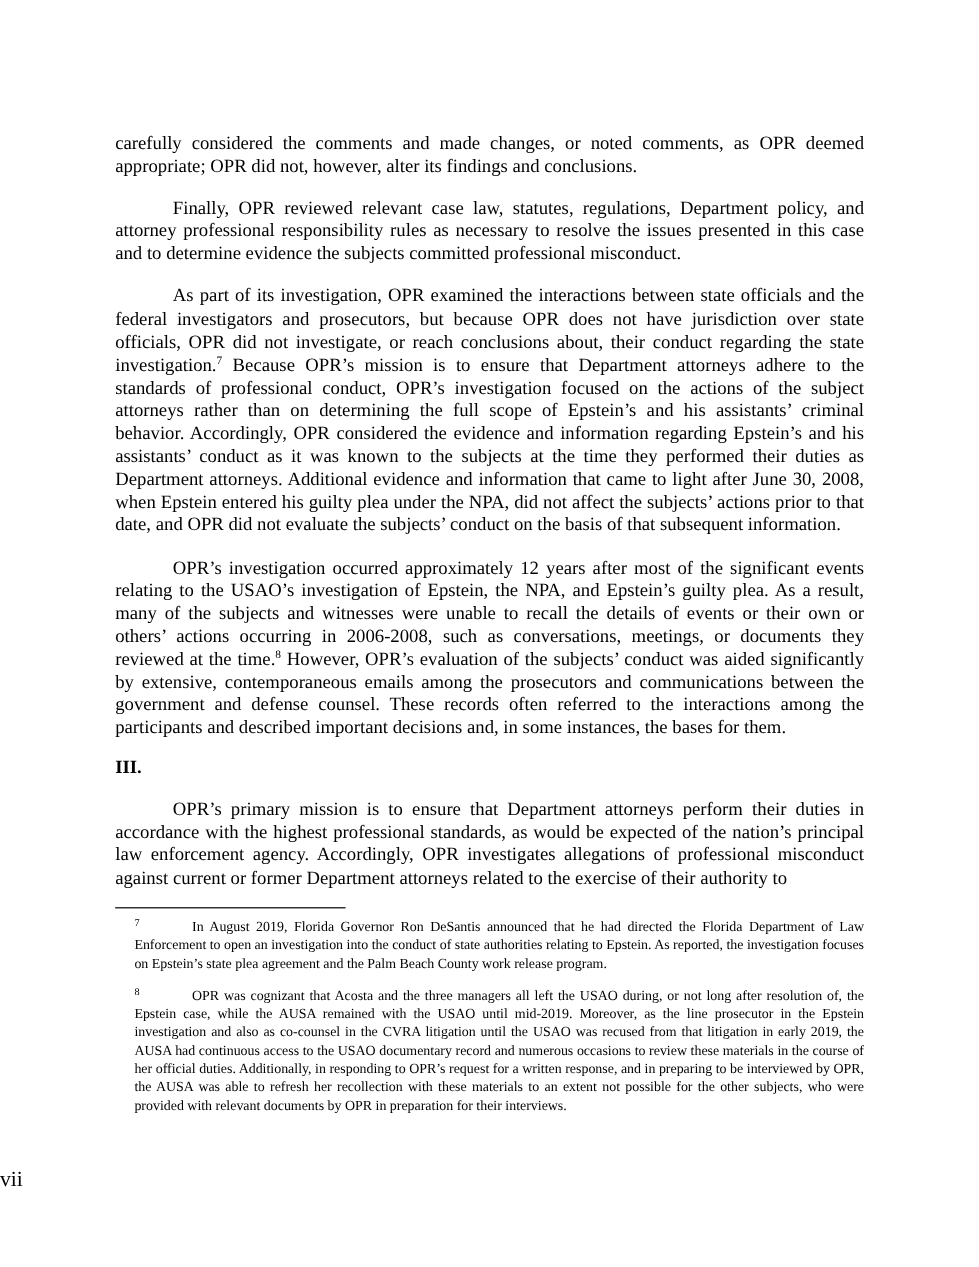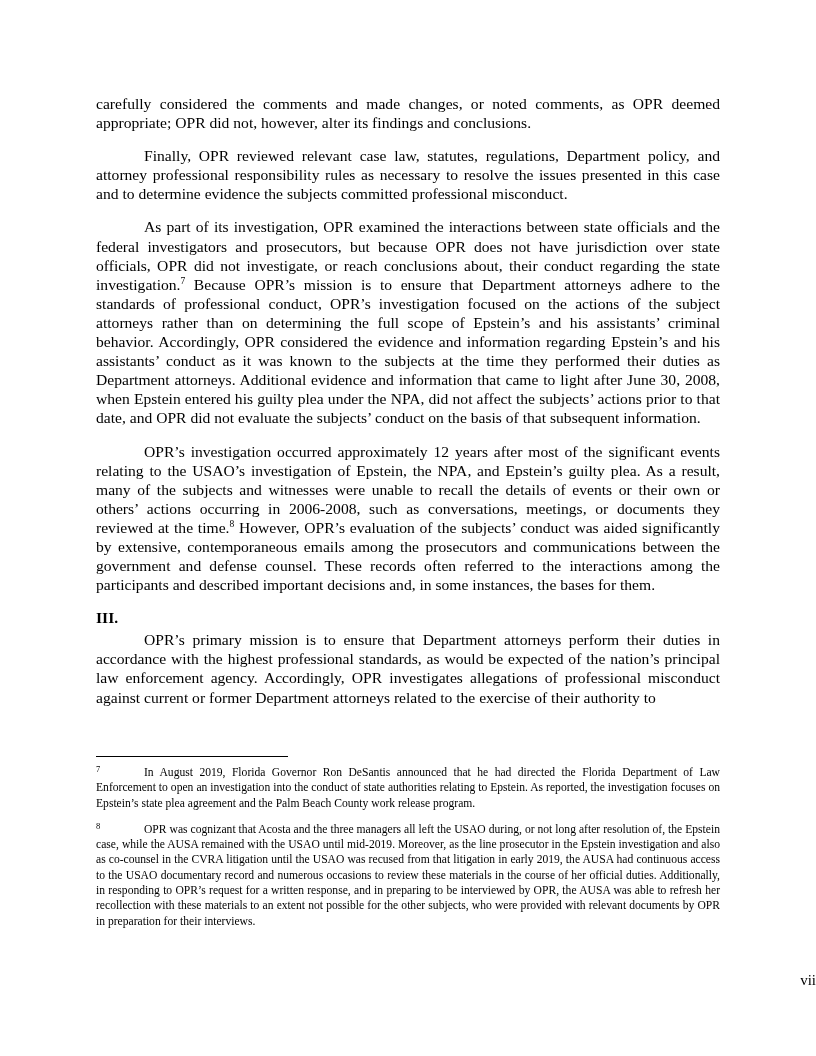--- a/index.html
+++ b/index.html
@@ -18,21 +18,21 @@
     .page {
       position: absolute;
       left: 96px;
       top: 94px;
       width: 624px;
     }
     .para {
       font-size: 15.6px;
       line-height: 19.1px;
       text-align: justify;
-      margin: 0 0 14px 0;
+      margin: 16px 0 14px 0;
     }
     .para.indent { text-indent: 48px; }
     sup {
       font-size: 9.5px;
       line-height: 0;
       vertical-align: 6px;
     }
     .heading {
       font-size: 15.6px;
       line-height: 19px;
@@ -53,37 +53,37 @@
     .footnotes {
       position: absolute;
       left: 96px;
       top: 765px;
       width: 624px;
     }
     .fn {
       font-size: 11.6px;
       line-height: 15.3px;
       text-align: justify;
-      margin: 0 0 11px 0;
+      margin: 0 0 11px 16px;
       text-indent: 0;
     }
     .fn .fn-num {
       display: inline-block;
       width: 48px;
       font-size: 8.5px;
       vertical-align: 4px;
       line-height: 0;
     }
     .page-number {
       position: absolute;
       left: 0;
       width: 816px;
       top: 972px;
-      text-align: right;
-      font-size: 15px;
+      text-align: left;
+      font-size: 18px;
     }
   </style>
 </head>
 <body>
 
 <div class="page">
   <p class="para">carefully considered the comments and made changes, or noted comments, as OPR deemed appropriate; OPR did not, however, alter its findings and conclusions.</p>
   <p class="para indent">Finally, OPR reviewed relevant case law, statutes, regulations, Department policy, and attorney professional responsibility rules as necessary to resolve the issues presented in this case and to determine evidence the subjects committed professional misconduct.</p>
   <p class="para indent"><span>As part of its investigation, OPR examined the interactions between state officials and the federal investigators and prosecutors, but because OPR does not have jurisdiction over state officials, OPR did not investigate, or reach conclusions about, their conduct regarding the state investigation.</span><sup>7</sup><span>  Because OPR’s mission is to ensure that Department attorneys adhere to the standards of professional conduct, OPR’s investigation focused on the actions of the subject attorneys rather than on determining the full scope of Epstein’s and his assistants’ criminal behavior.  Accordingly, OPR considered the evidence and information regarding Epstein’s and his assistants’ conduct as it was known to the subjects at the time they performed their duties as Department attorneys.  Additional evidence and information that came to light after June 30, 2008, when Epstein entered his guilty plea under the NPA, did not affect the subjects’ actions prior to that date, and OPR did not evaluate the subjects’ conduct on the basis of that subsequent information.</span></p>
   <p class="para indent"><span>OPR’s investigation occurred approximately 12 years after most of the significant events relating to the USAO’s investigation of Epstein, the NPA, and Epstein’s guilty plea.  As a result, many of the subjects and witnesses were unable to recall the details of events or their own or others’ actions occurring in 2006-2008, such as conversations, meetings, or documents they reviewed at the time.</span><sup>8</sup><span>  However, OPR’s evaluation of the subjects’ conduct was aided significantly by extensive, contemporaneous emails among the prosecutors and communications between the government and defense counsel.  These records often referred to the interactions among the participants and described important decisions and, in some instances, the bases for them.</span></p>

